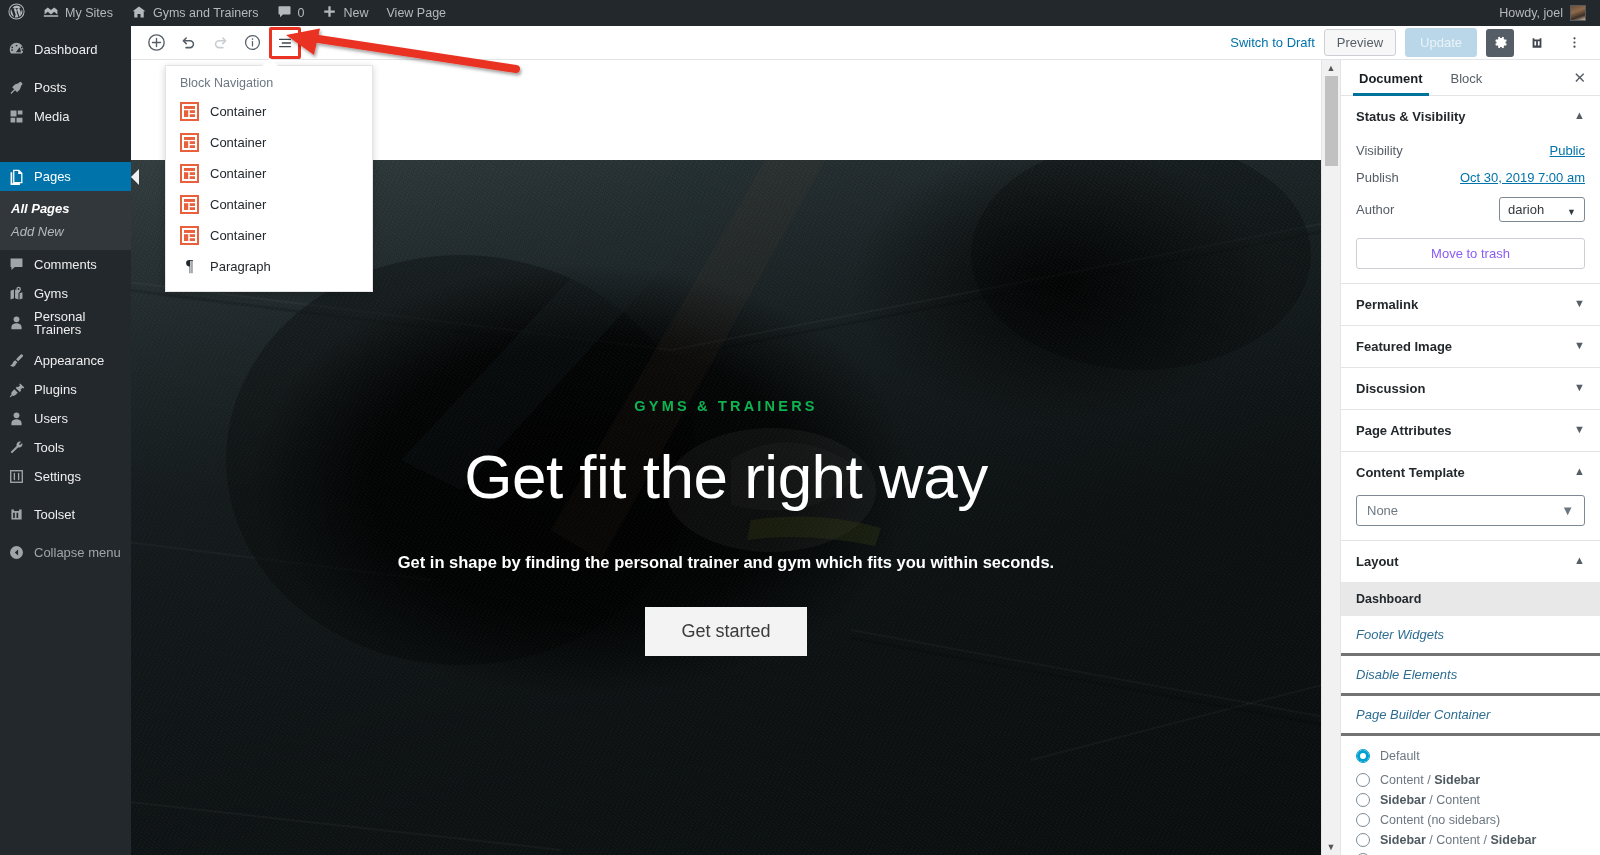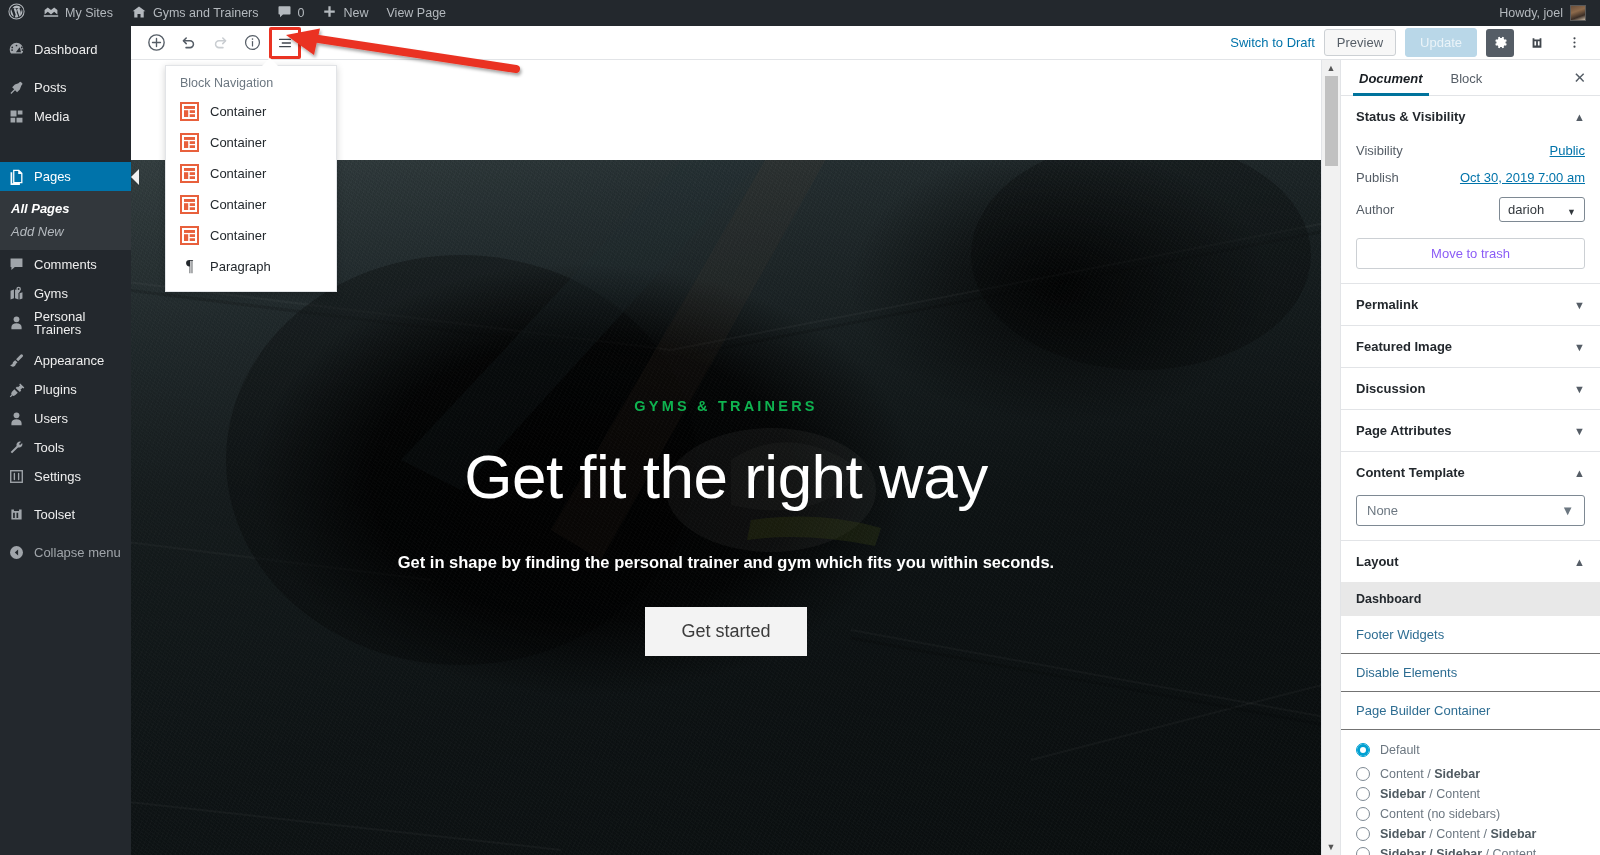--- a/index.html
+++ b/index.html
@@ -85,21 +85,21 @@
   }
   .icon-sq {
     width: 28px; height: 28px; display: flex; align-items: center; justify-content: center;
     border-radius: 3px;
   }
   .icon-sq.active { background: #555d66; color: #fff; }
   .icon-plain { color: #40464d; }
 
   
   #block-nav {
-    position: absolute; top: 65px; left: 165px; width: 172px;
+    position: absolute; top: 65px; left: 165px; width: 208px;
     background: #fff; border: 1px solid #e2e4e7;
     box-shadow: 0 2px 7px rgba(0,0,0,.18);
     z-index: 320; padding-bottom: 10px;
   }
   #block-nav::before {
     content: ""; position: absolute; top: -8px; left: 96px;
     border: 8px solid transparent; border-bottom-color: #fff; border-top: 0;
   }
   .bn-title {
     font-size: 12.5px; color: #6c7781; padding: 10px 14px 6px 14px;
@@ -178,30 +178,30 @@
     position: absolute; top: 60px; left: 1340px; width: 260px; height: 795px;
     background: #fff; border-left: 1px solid #e2e4e7; overflow: hidden; z-index: 340;
   }
   .insp-tabs {
     display: flex; align-items: center; height: 36px;
     border-bottom: 1px solid #e2e4e7; padding: 0 4px;
   }
   .insp-tab {
     font-size: 13px; color: #555d66; padding: 10px 14px 9px 14px; position: relative;
   }
-  .insp-tab.active { color: #191e23; font-weight: 600; font-style: italic; }
+  .insp-tab.active { color: #191e23; font-weight: 600; }
   .insp-tab.active::after {
     content: ""; position: absolute; left: 8px; right: 8px; bottom: -1px;
     height: 3px; background: #00739c;
   }
   .insp-close { margin-left: auto; color: #555d66; font-size: 15px; padding-right: 10px; }
 
   .panel { border-bottom: 1px solid #e2e4e7; }
   .panel-head {
-    display: flex; align-items: center; justify-content: space-between;
+    display: flex; justify-content: space-between;
     padding: 13px 15px; font-size: 13px; font-weight: bold; color: #23282d;
   }
   .chev { color: #555d66; font-size: 11px; }
   .panel-body { padding: 0 15px 14px 15px; }
   .row {
     display: flex; align-items: center; justify-content: space-between;
     padding: 6px 0; font-size: 13px; color: #555d66;
   }
   .row .rv { color: #0073aa; text-decoration: underline; }
   .select-box {
@@ -220,21 +220,22 @@
     border: 1px solid #7e8993; border-radius: 3px; background: #fff;
     font-size: 13px; color: #6c7781; padding: 7px 10px; margin-top: 2px;
     display: flex; align-items: center; justify-content: space-between;
   }
   .sub-head {
     background: #e8e8e8; padding: 10px 15px; font-size: 12.5px;
     font-weight: bold; color: #23282d;
   }
   .link-row {
     padding: 11px 15px; font-size: 13px; color: #2e6d92;
-    border-bottom: 1px solid #737373;
+    border-bottom: 3px solid #737373;
+    font-style: italic;
   }
   .radio-list { padding: 10px 15px 6px 15px; }
   .radio-item { display: flex; align-items: center; gap: 10px; padding: 3px 0; font-size: 12.5px; color: #6c7781; }
   .radio-item.first { padding-bottom: 7px; }
   .rdo {
     width: 14px; height: 14px; border-radius: 50%;
     border: 1.5px solid #7e8993; flex: 0 0 14px; background: #fff;
   }
   .rdo.on {
     border-color: #00a0d2; background: #fff;

